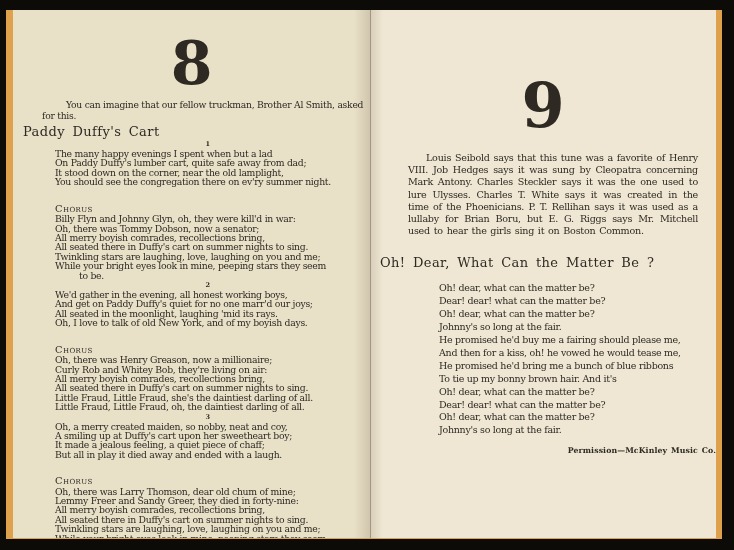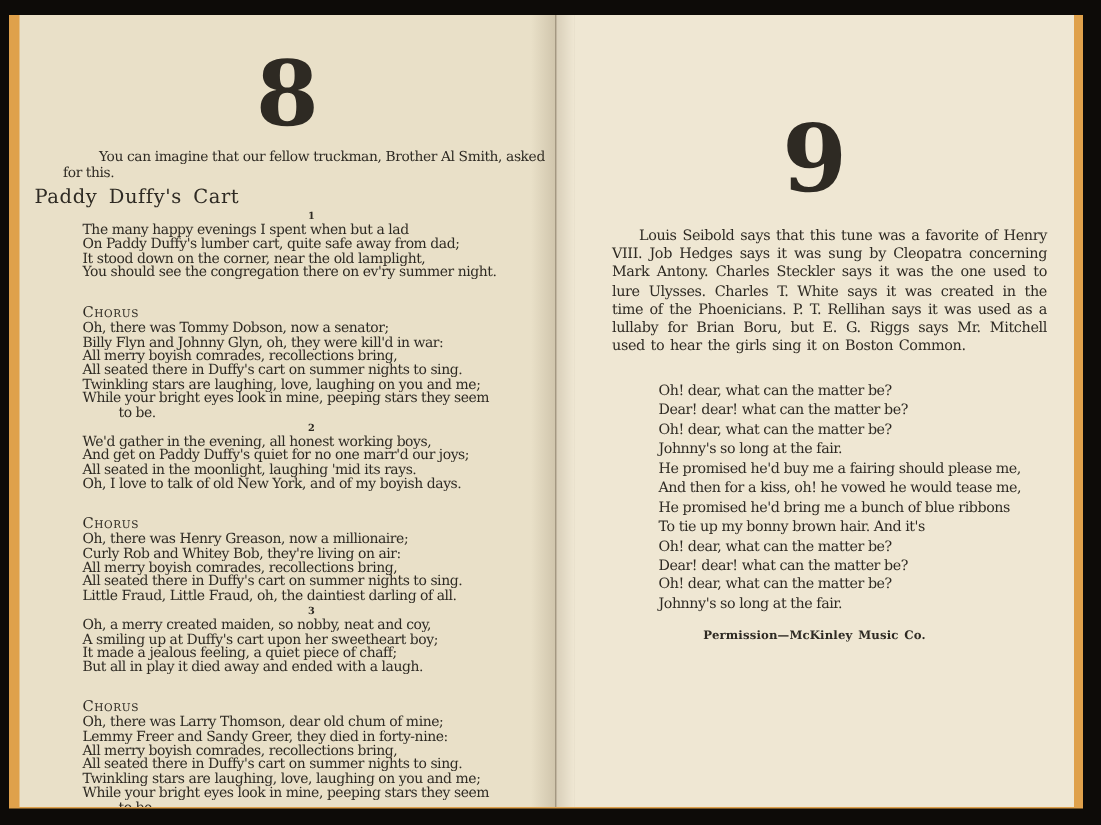--- a/index.html
+++ b/index.html
@@ -66,21 +66,21 @@
   .stanza { margin: 0; }
   .lyric-line { white-space: nowrap; }
   .lyric-line.indent { padding-left: 24px; }
 
   .r-lyrics {
     margin: 12px 10px 0 69px;
     font-size: 9.5px; line-height: 12.9px; letter-spacing: -0.3px;
   }
   .r-lyric-line { white-space: nowrap; }
 
-  .permission { text-align: center; font-weight: bold; }
+  .permission { text-align: right; font-weight: bold; }
   .perm-left  { font-size: 7.6px; margin-top: 4px; letter-spacing: 0.1px; word-spacing: 1px; }
   .perm-right { font-size: 7.8px; margin-top: 9px; letter-spacing: 0.1px; word-spacing: 1px; }
 </style>
 </head>
 <body>
 
 <div class="book">
   <div class="pages">
 
     <section class="page left">
@@ -90,41 +90,42 @@
       <div class="flow">
           <div class="verse-number">1</div>
           <div class="stanza">
             <div class="lyric-line">The many happy evenings I spent when but a lad</div>
             <div class="lyric-line">On Paddy Duffy's lumber cart, quite safe away from dad;</div>
             <div class="lyric-line">It stood down on the corner, near the old lamplight,</div>
             <div class="lyric-line">You should see the congregation there on ev'ry summer night.</div>
           </div>
           <div class="chorus-label">Chorus</div>
           <div class="stanza">
+            <div class="lyric-line">Billy Flyn and Johnny Glyn, oh, they were kill'd in war:</div>
             <div class="lyric-line">Oh, there was Tommy Dobson, now a senator;</div>
-            <div class="lyric-line">Billy Flyn and Johnny Glyn, oh, they were kill'd in war:</div>
             <div class="lyric-line">All merry boyish comrades, recollections bring,</div>
             <div class="lyric-line">All seated there in Duffy's cart on summer nights to sing.</div>
             <div class="lyric-line">Twinkling stars are laughing, love, laughing on you and me;</div>
             <div class="lyric-line">While your bright eyes look in mine, peeping stars they seem</div>
             <div class="lyric-line indent">to be.</div>
           </div>
           <div class="verse-number">2</div>
           <div class="stanza">
             <div class="lyric-line">We'd gather in the evening, all honest working boys,</div>
             <div class="lyric-line">And get on Paddy Duffy's quiet for no one marr'd our joys;</div>
             <div class="lyric-line">All seated in the moonlight, laughing 'mid its rays.</div>
             <div class="lyric-line">Oh, I love to talk of old New York, and of my boyish days.</div>
           </div>
           <div class="chorus-label">Chorus</div>
           <div class="stanza">
             <div class="lyric-line">Oh, there was Henry Greason, now a millionaire;</div>
             <div class="lyric-line">Curly Rob and Whitey Bob, they're living on air:</div>
             <div class="lyric-line">All merry boyish comrades, recollections bring,</div>
             <div class="lyric-line">All seated there in Duffy's cart on summer nights to sing.</div>
+            <div class="lyric-line">Little Fraud, Little Fraud, she's the daintiest darling of all.</div>
             <div class="lyric-line">Little Fraud, Little Fraud, oh, the daintiest darling of all.</div>
           </div>
           <div class="verse-number">3</div>
           <div class="stanza">
             <div class="lyric-line">Oh, a merry created maiden, so nobby, neat and coy,</div>
             <div class="lyric-line">A smiling up at Duffy's cart upon her sweetheart boy;</div>
             <div class="lyric-line">It made a jealous feeling, a quiet piece of chaff;</div>
             <div class="lyric-line">But all in play it died away and ended with a laugh.</div>
           </div>
           <div class="chorus-label">Chorus</div>
@@ -137,20 +138,21 @@
             <div class="lyric-line">While your bright eyes look in mine, peeping stars they seem</div>
             <div class="lyric-line indent">to be.</div>
           </div>
         </div>
       <div class="permission perm-left">Permission—William A. Pond and Co.</div>
     </section>
 
     <section class="page right">
       <div class="page-number pn-right">9</div>
       <p class="intro-right">Louis Seibold says that this tune was a favorite of Henry VIII. Job Hedges says it was sung by Cleopatra concerning Mark Antony. Charles Steckler says it was the one used to lure Ulysses. Charles T. White says it was created in the time of the Phoenicians. P. T. Rellihan says it was used as a lullaby for Brian Boru, but E. G. Riggs says Mr. Mitchell used to hear the girls sing it on Boston Common.</p>
+      <h2 class="song-title title-right">Oh! Dear, What Can the Matter Be ?</h2>
       <div class="r-lyrics">
           <div class="r-lyric-line">Oh! dear, what can the matter be?</div>
           <div class="r-lyric-line">Dear! dear! what can the matter be?</div>
           <div class="r-lyric-line">Oh! dear, what can the matter be?</div>
           <div class="r-lyric-line">Johnny's so long at the fair.</div>
           <div class="r-lyric-line">He promised he'd buy me a fairing should please me,</div>
           <div class="r-lyric-line">And then for a kiss, oh! he vowed he would tease me,</div>
           <div class="r-lyric-line">He promised he'd bring me a bunch of blue ribbons</div>
           <div class="r-lyric-line">To tie up my bonny brown hair.  And it's</div>
           <div class="r-lyric-line">Oh! dear, what can the matter be?</div>

